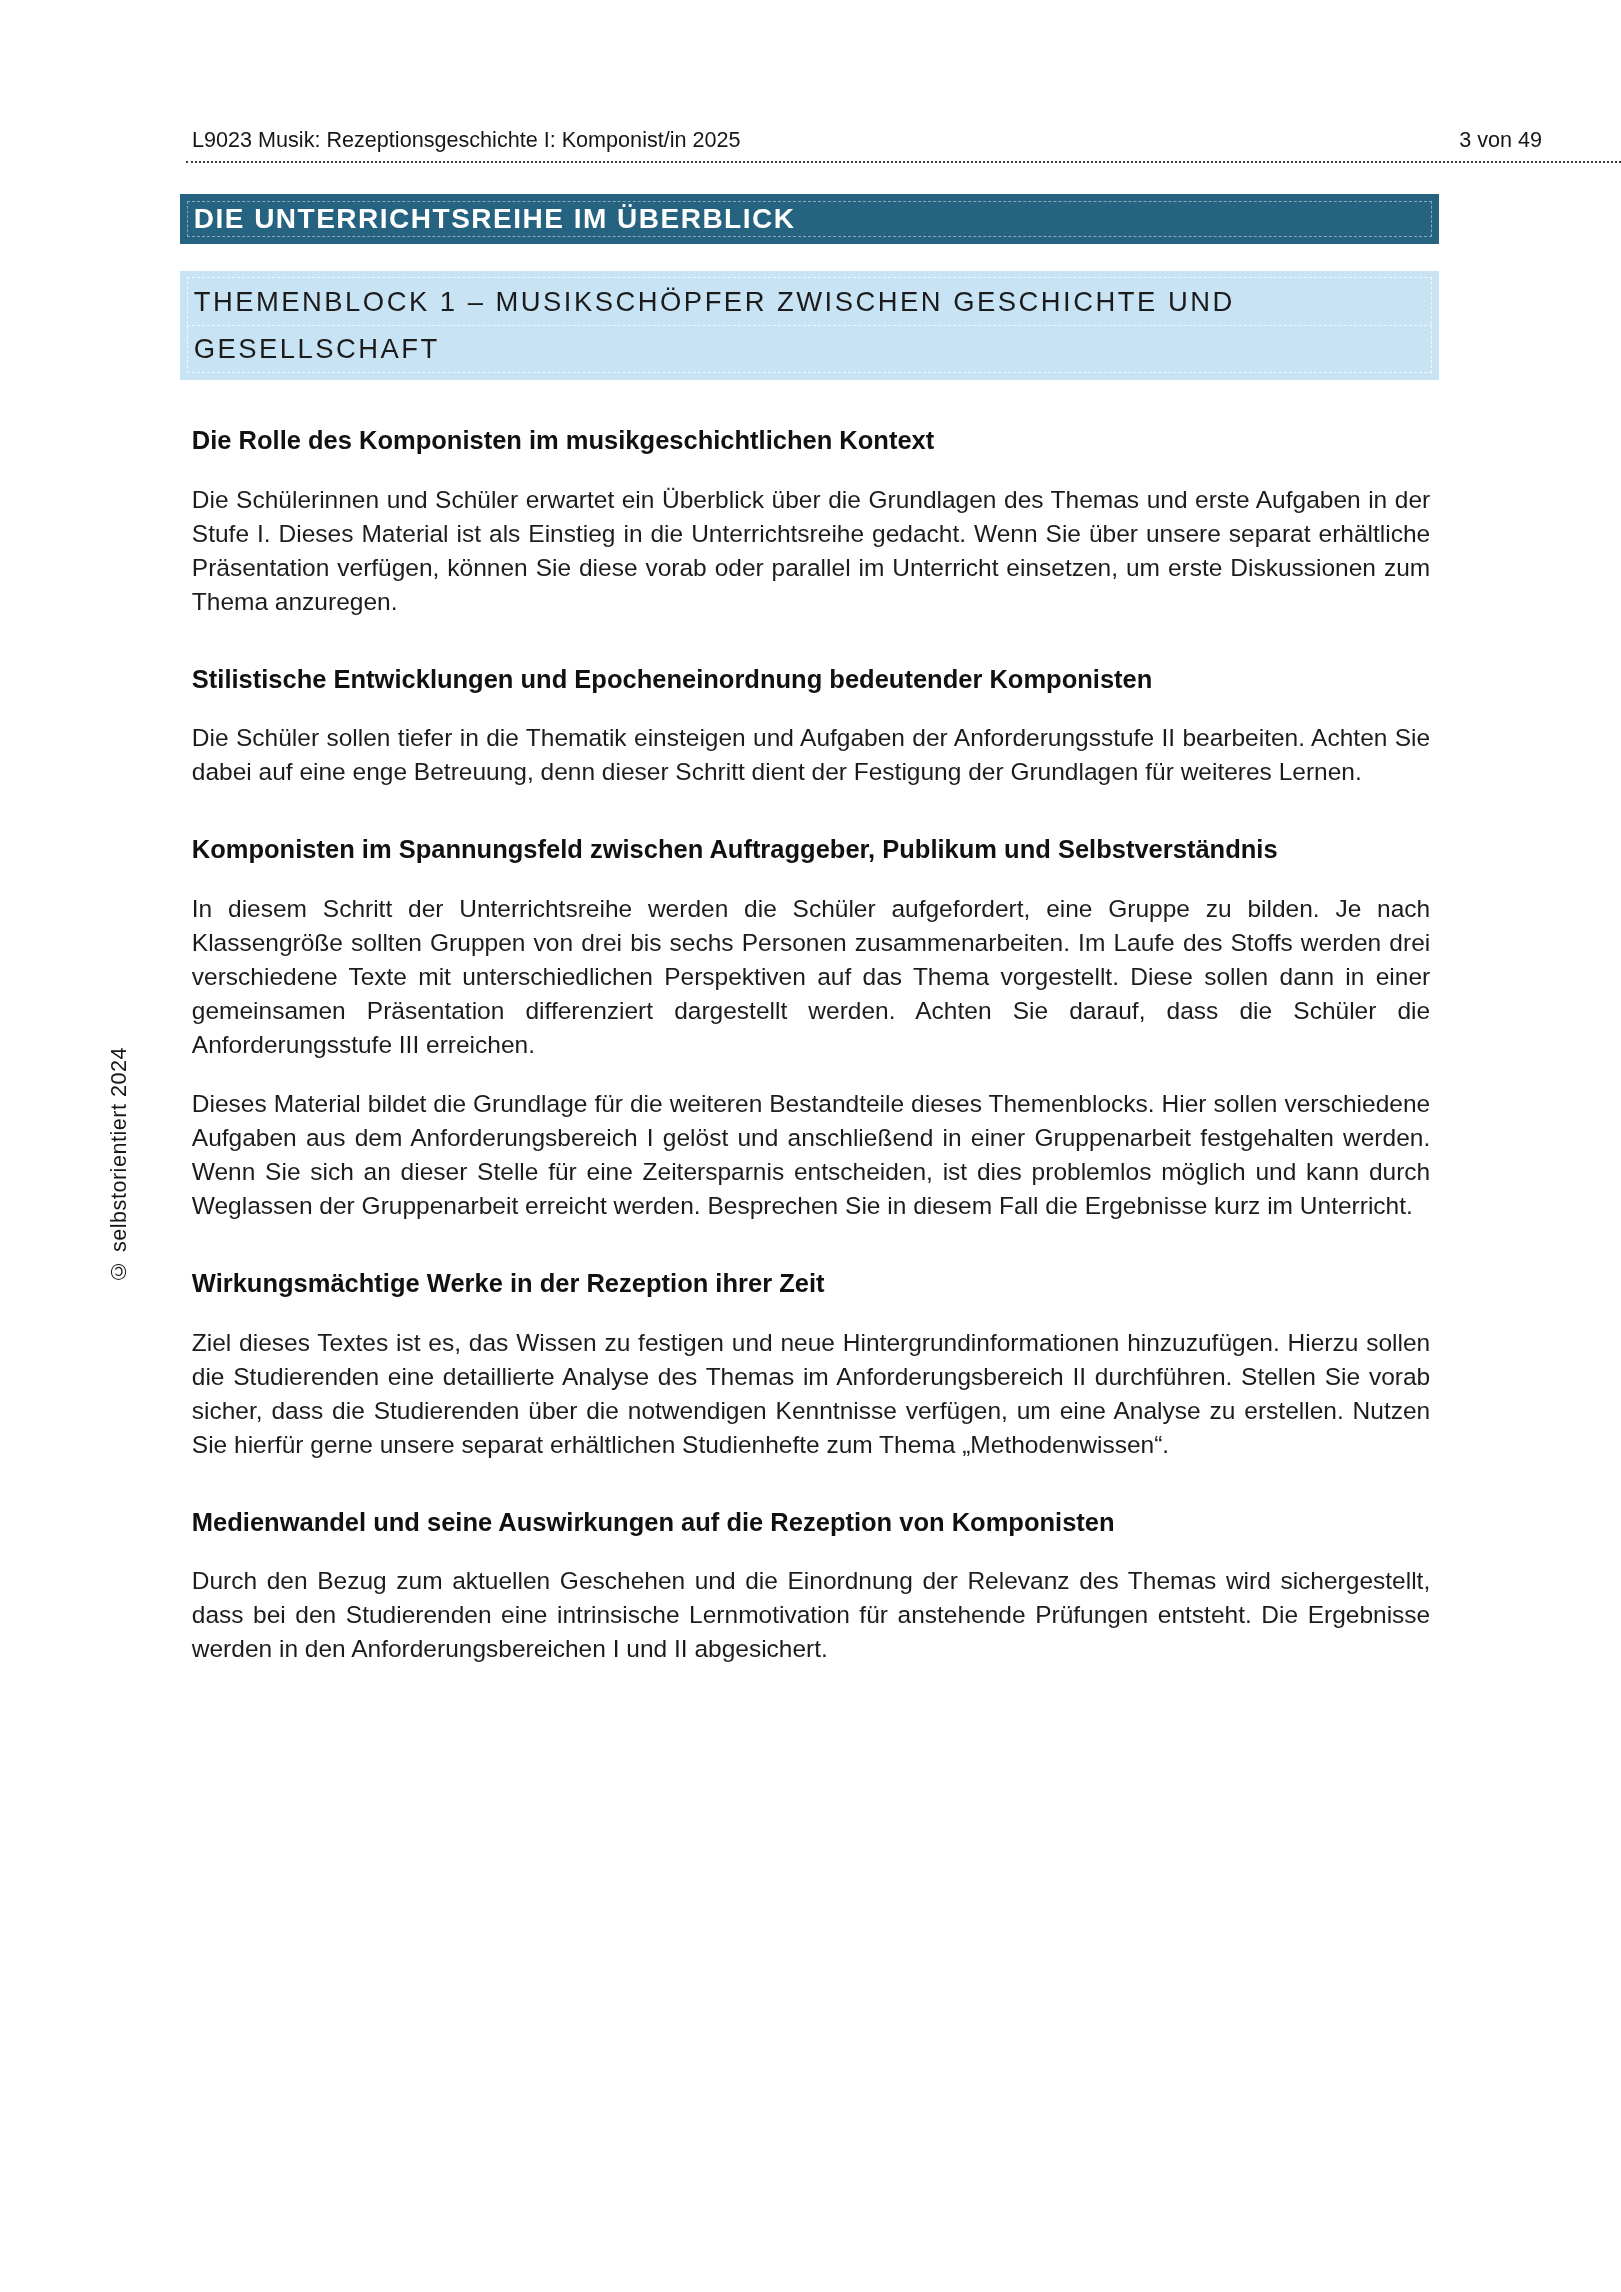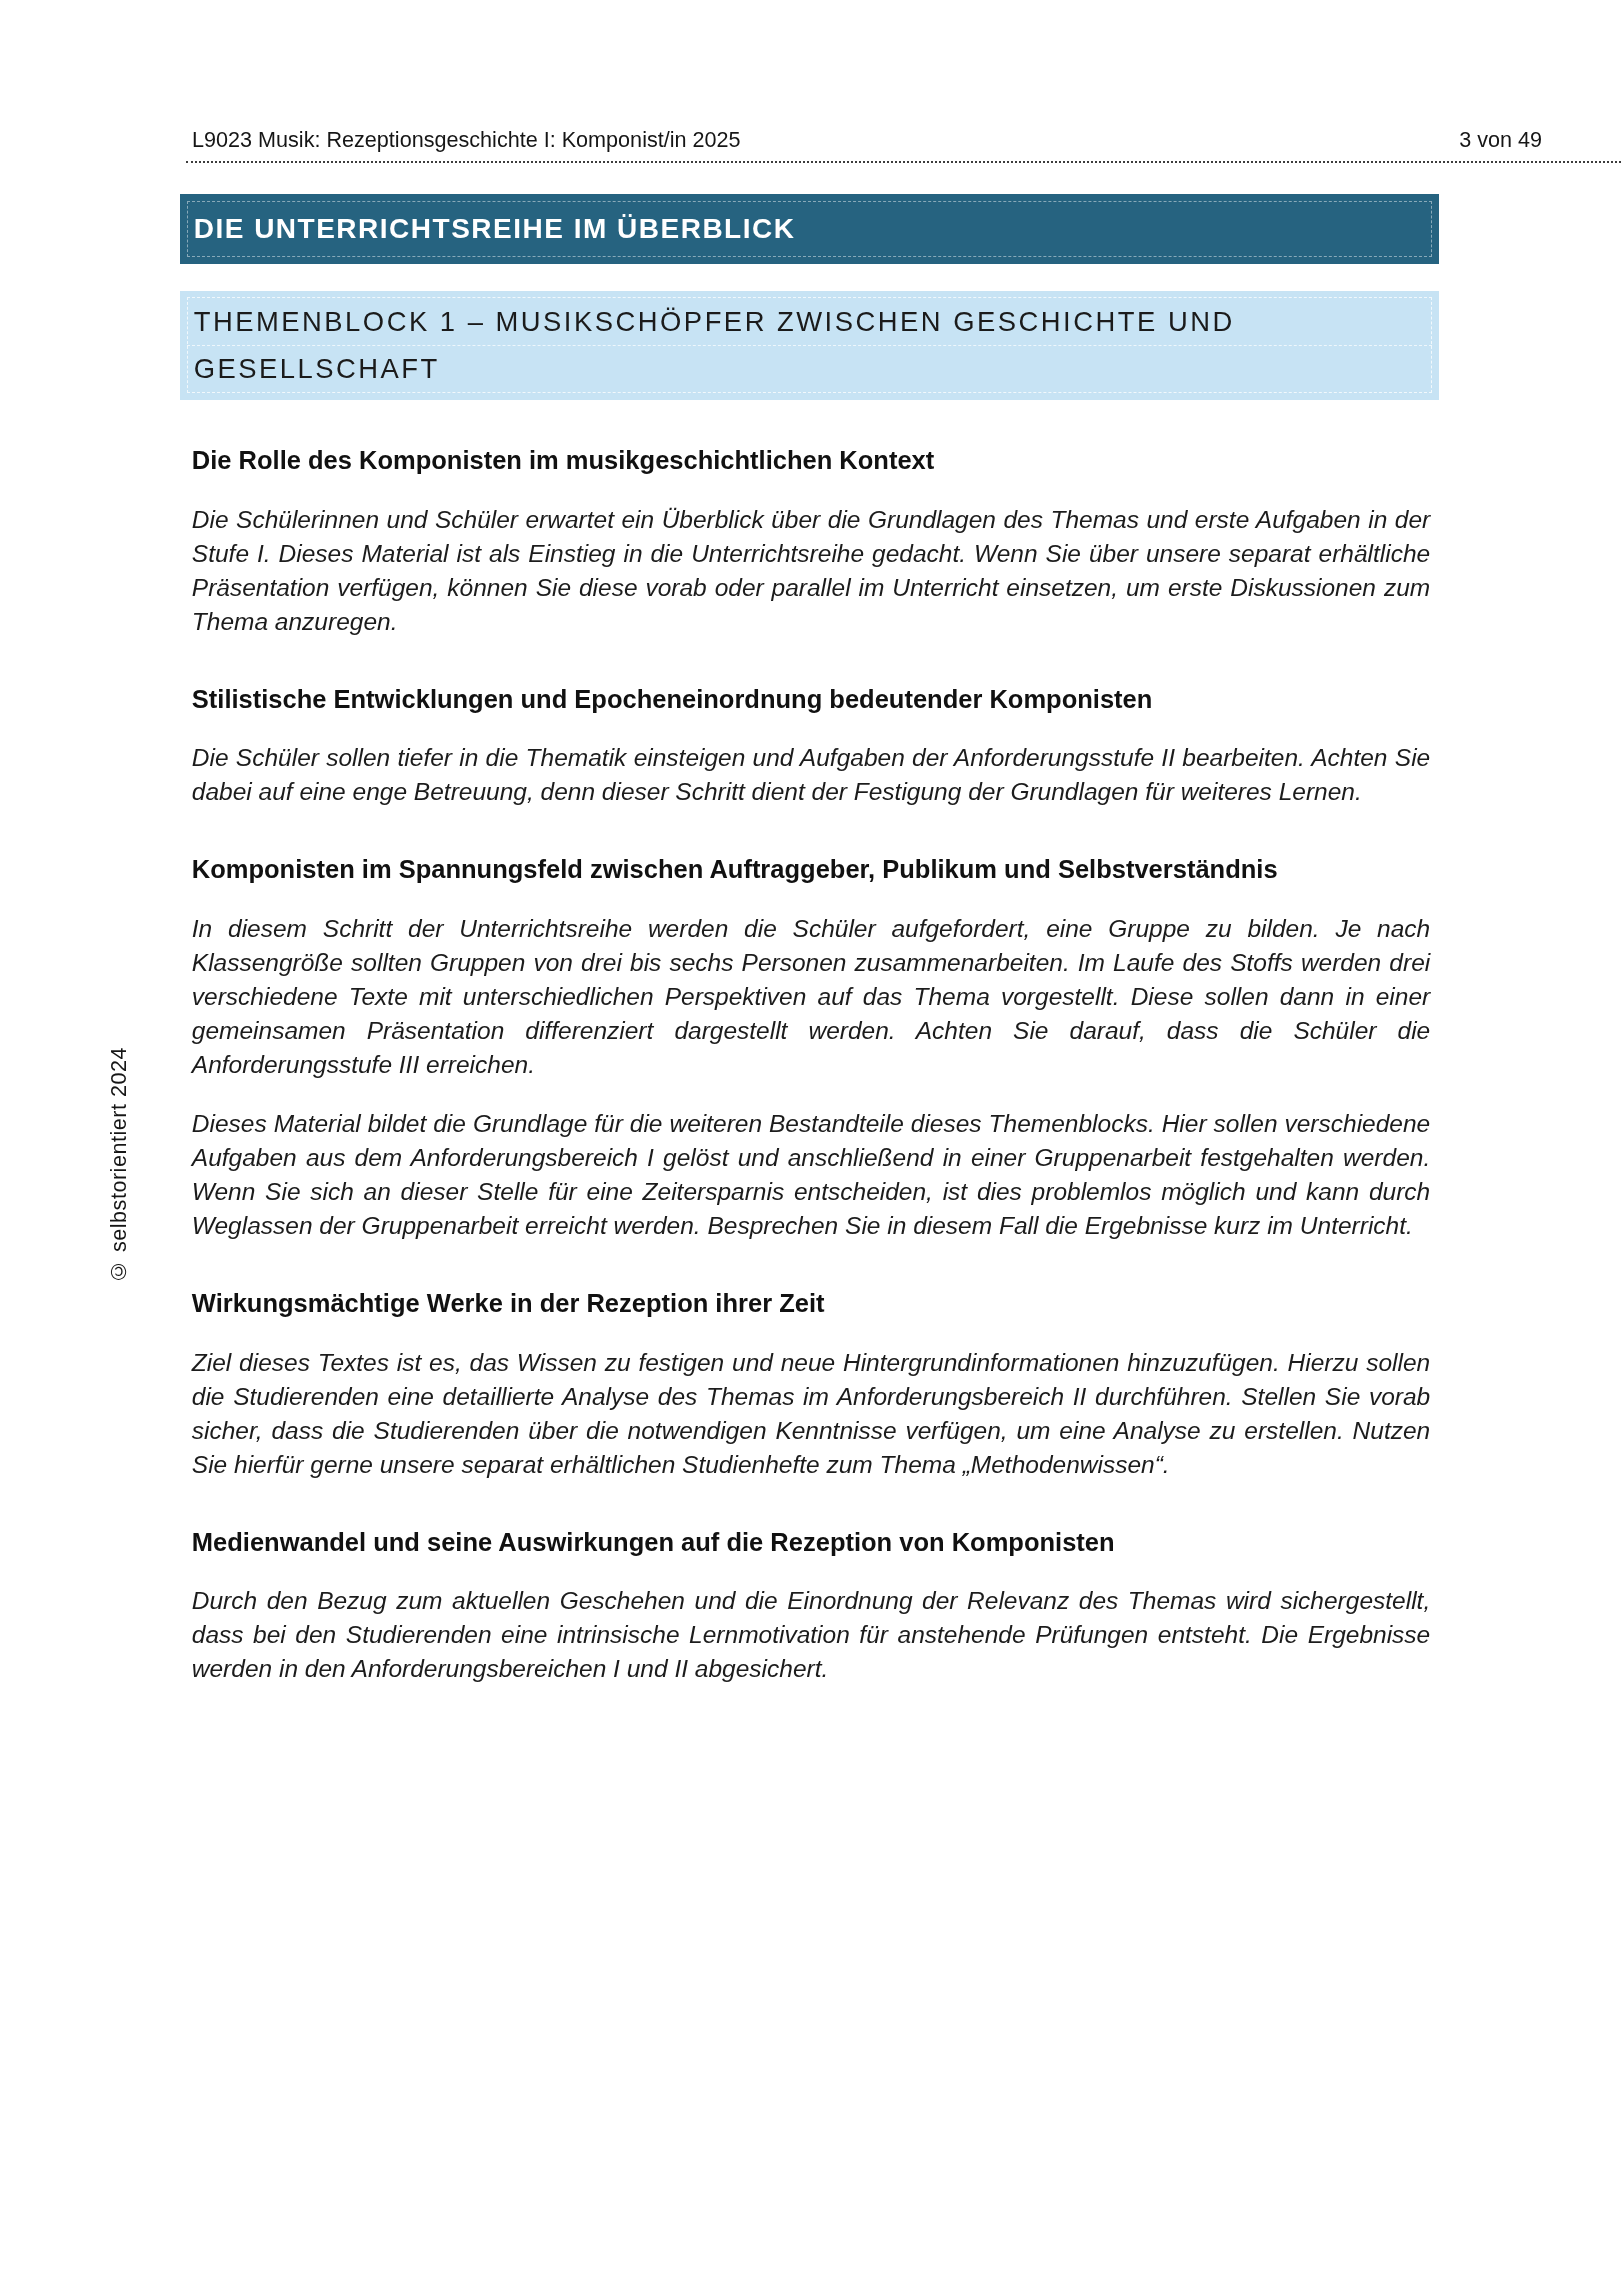--- a/index.html
+++ b/index.html
@@ -47,21 +47,21 @@
   
   .content{
     position:absolute;
     top:194px; left:180px;
     width:1259px;
   }
 
   .banner{ position:relative; }
 
   .banner.dark{
-    height:70px;
+    height:50px;
     background:#266380;
     display:flex;
     align-items:center;
     padding:0 13.7px;
     margin-bottom:26.5px;
   }
   .banner.dark .banner-text{
     color:#ffffff;
     font-size:28px;
     font-weight:bold;
@@ -115,21 +115,20 @@
     line-height:34px;
     margin-top:43px;
     color:#111;
   }
   .block-para{
     font-size:24.5px;
     line-height:34px;
     text-align:justify;
     margin-top:25.5px;
     color:#1c1c1c;
-    font-style:italic;
   }
 </style>
 </head>
 <body>
 
 <div class="page">
 
   <div class="page-header">
     <span>L9023 Musik: Rezeptionsgeschichte I: Komponist/in 2025</span>
     <span>3 von 49</span>

